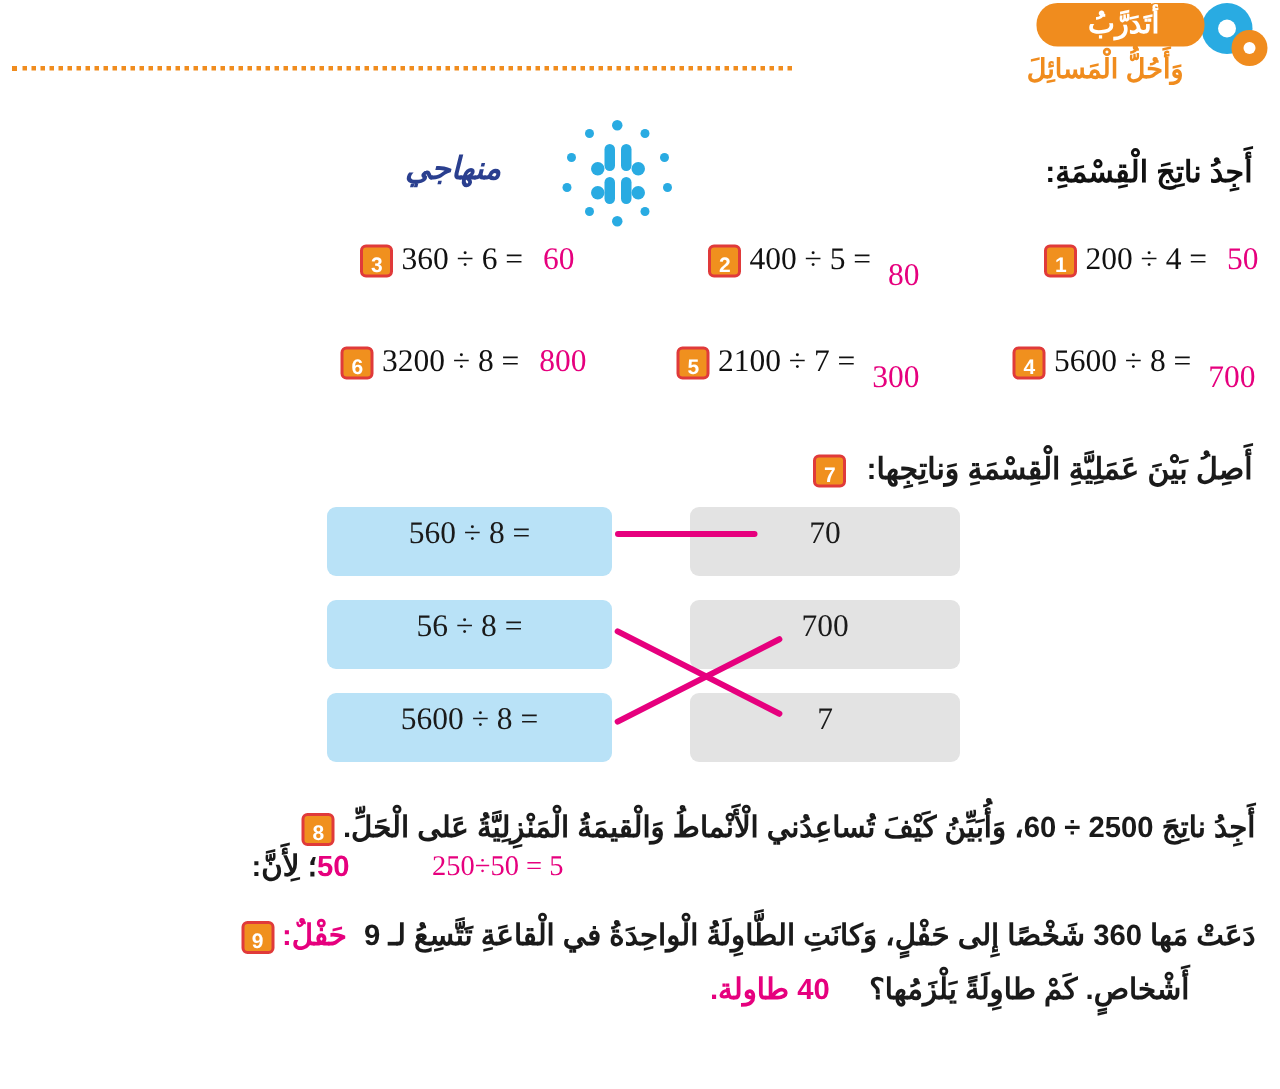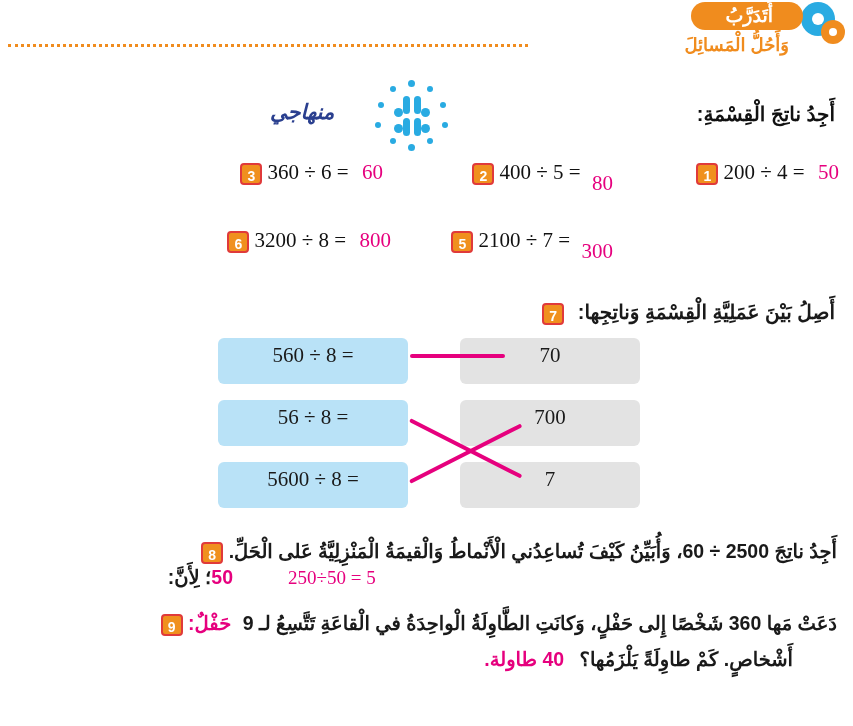--- a/index.html
+++ b/index.html
@@ -303,20 +303,25 @@
     <span class="num-badge">2</span>
     <span class="expr">400 ÷ 5 =</span>
     <span class="ans low">80</span>
   </div>
   <div class="q-item" style="top:160px; right:470px;">
     <span class="num-badge">3</span>
     <span class="expr">360 ÷ 6 =</span>
     <span class="ans">60</span>
   </div>
 
+  <div class="q-item" style="top:228px; right:14px;">
+    <span class="num-badge">4</span>
+    <span class="expr">5600 ÷ 8 =</span>
+    <span class="ans low">700</span>
+  </div>
   <div class="q-item" style="top:228px; right:238px;">
     <span class="num-badge">5</span>
     <span class="expr">2100 ÷ 7 =</span>
     <span class="ans low">300</span>
   </div>
   <div class="q-item" style="top:228px; right:462px;">
     <span class="num-badge">6</span>
     <span class="expr">3200 ÷ 8 =</span>
     <span class="ans">800</span>
   </div>
@@ -351,16 +356,16 @@
   </div>
   <div class="work-line" style="top:567px; left:288px;">250÷50 = 5</div>
 
   <div class="q-block" style="top:612px;">
     <span>دَعَتْ مَها 360 شَخْصًا إِلى حَفْلٍ، وَكانَتِ الطَّاوِلَةُ الْواحِدَةُ في الْقاعَةِ تَتَّسِعُ لـ 9</span>
     <span class="inline-pink" style="margin-right:6px;">حَفْلٌ:</span>
     <span class="num-badge badge-inline">9</span>
   </div>
   <div class="q9-last" style="top:648px;">
     <span>أَشْخاصٍ. كَمْ طاوِلَةً يَلْزَمُها؟</span>
-    <span class="inline-pink" style="margin-right:10px;">40 طاولة.</span>
+    <span class="inline-pink" style="margin-right:21px;">40 طاولة.</span>
   </div>
 
 </div>
 
 </body></html>

